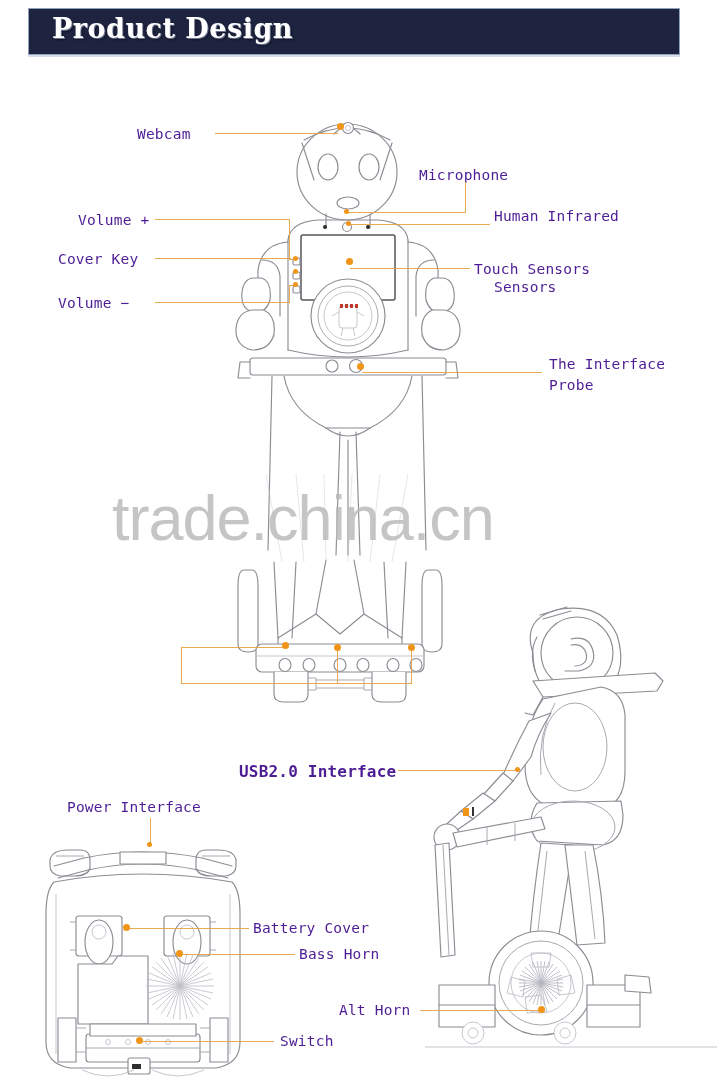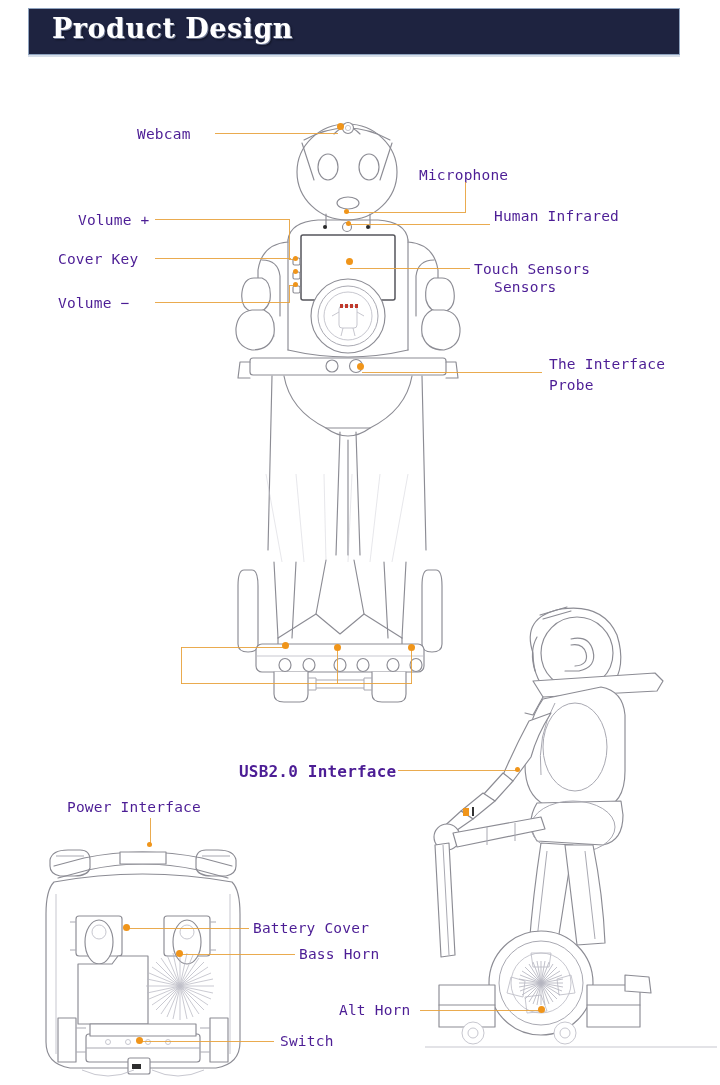--- a/index.html
+++ b/index.html
@@ -302,20 +302,21 @@
       <path class="ln fillw" d="M182 180 L200 180 L200 224 L182 224 Z"></path>
       <path class="ln2" d="M48 190 L58 190 M48 214 L58 214 M172 190 L182 190 M172 214 L182 214"></path>
 
       <rect class="ln fillw" x="100" y="220" width="22" height="16" rx="2"></rect>
       <rect x="104" y="226" width="9" height="5" fill="#2e2e2e"></rect>
 
       <path class="ln3" d="M54 232 Q80 244 106 232 M124 232 Q150 244 176 232"></path>
     </svg>
   </div>
 
+  <div class="watermark">trade.china.cn</div>
 
   <div class="lbl" style="left:137px;top:124px;">Webcam</div>
   <div class="lead-h" style="left:215px;top:133px;width:123px;"></div>
   <div class="dot" style="left:337px;top:123px;"></div>
 
   <div class="lbl" style="left:78px;top:210px;">Volume +</div>
   <div class="lead-h" style="left:155px;top:219px;width:134px;"></div>
   <div class="lead-v" style="left:289px;top:219px;height:41px;"></div>
   <div class="lead-h" style="left:289px;top:259px;width:8px;"></div>
   <div class="dot sm" style="left:293px;top:256px;"></div>

